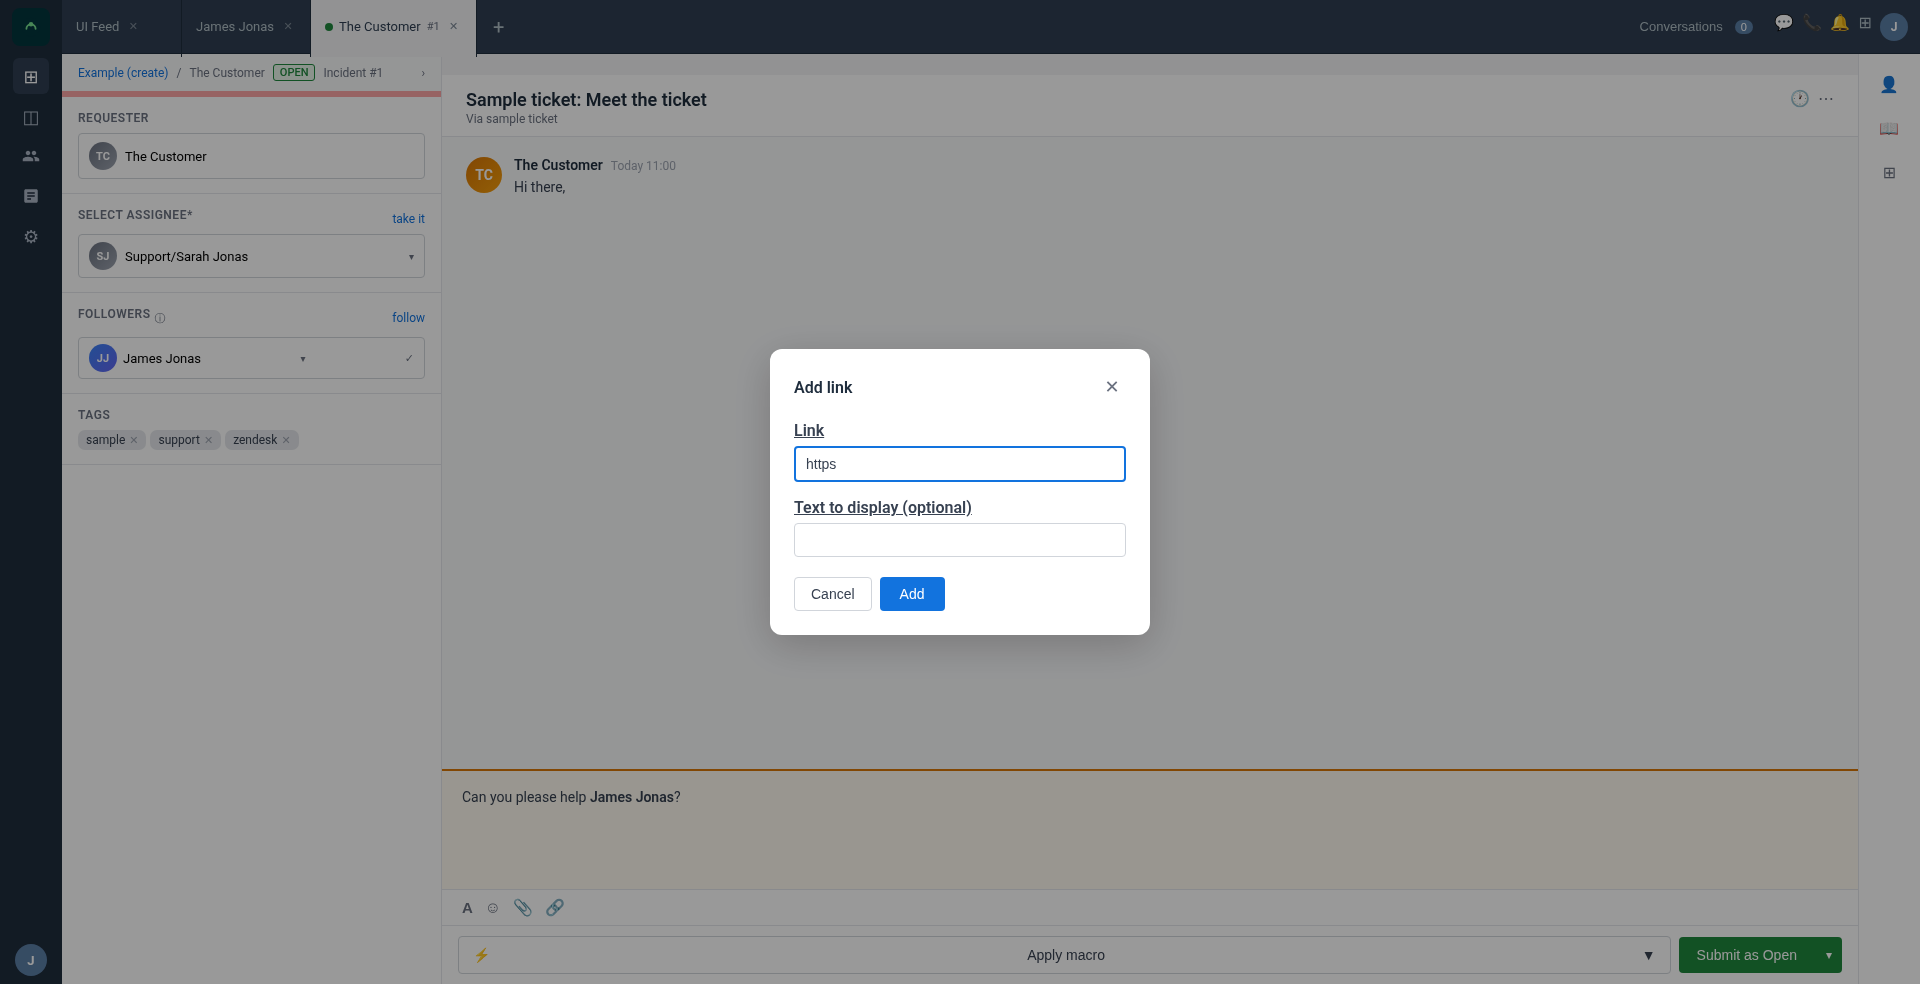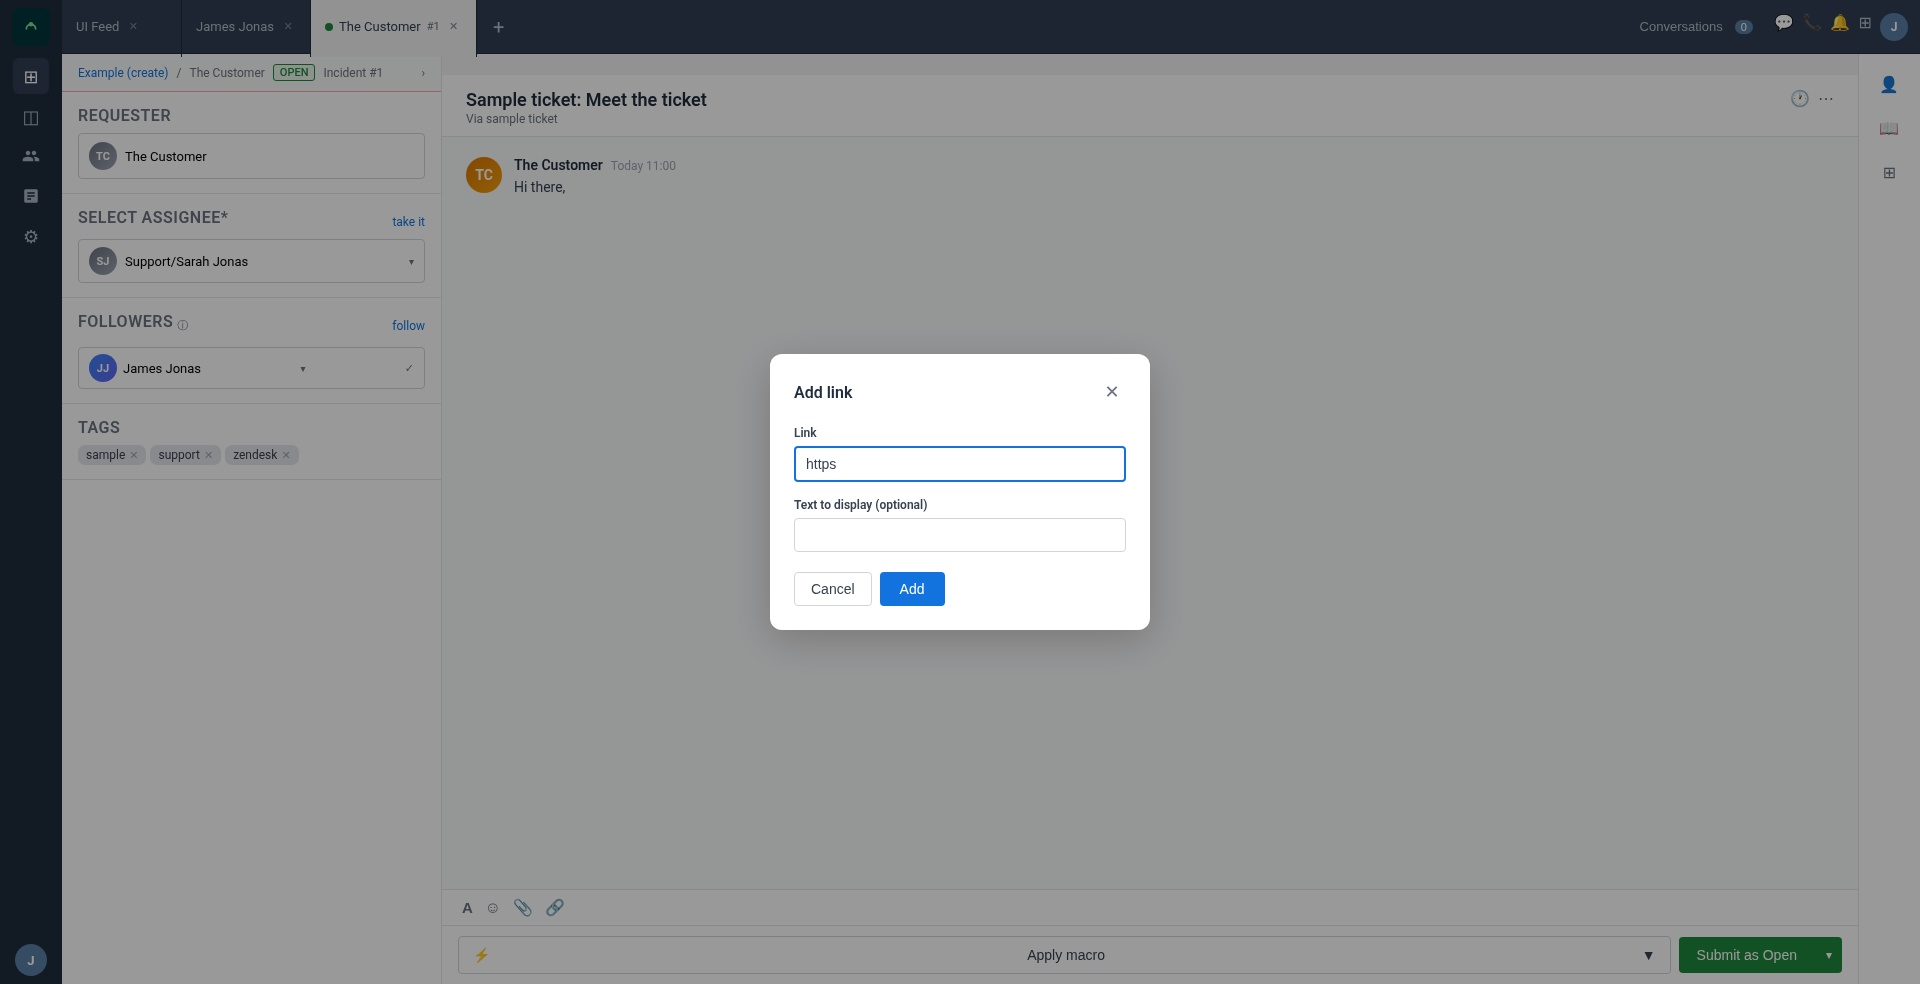--- a/index.html
+++ b/index.html
@@ -116,40 +116,40 @@
       border-right: 1px solid #e5e7eb;
       display: flex;
       flex-direction: column;
       overflow-y: auto;
     }
 
     
     .breadcrumb {
       display: flex; align-items: center;
       padding: 10px 16px;
-      border-bottom: 1px solid #fca5a5;
+      border-bottom: 6px solid #fca5a5;
       gap: 8px;
       font-size: 12px;
       color: #6b7280;
       background: #f9fafb;
     }
     .breadcrumb-link { color: #1273de; cursor: pointer; }
     .breadcrumb-badge {
       background: #e8f5e9;
       color: #1f873d;
       border: 1px solid #1f873d;
       border-radius: 3px;
       padding: 1px 6px;
       font-size: 11px;
       font-weight: 500;
     }
 
     
     .section { padding: 14px 16px; border-bottom: 1px solid #e5e7eb; }
-    .section-label { font-size: 16px; color: #6b7280; font-weight: 600; margin-bottom: 8px; text-transform: uppercase; letter-spacing: 0.5px; }
+    .section-label { font-size: 12px; color: #6b7280; font-weight: 600; margin-bottom: 8px; text-transform: uppercase; letter-spacing: 0.5px; }
     .requester-box {
       border: 1px solid #d1d5db;
       border-radius: 4px;
       padding: 8px 10px;
       display: flex; align-items: center; gap: 8px;
       font-size: 13px;
     }
     .user-avatar {
       width: 28px; height: 28px; border-radius: 50%;
       background: linear-gradient(135deg, #6b7280, #9ca3af);
@@ -335,21 +335,21 @@
     }
     .modal-title { font-size: 16px; font-weight: 600; color: #1f2d3d; }
     .modal-close {
       background: none; border: none; cursor: pointer;
       color: #6b7280; font-size: 18px;
       width: 28px; height: 28px;
       display: flex; align-items: center; justify-content: center;
       border-radius: 4px;
     }
     .modal-field { margin-bottom: 16px; }
-    .modal-label { font-size: 12px; font-weight: 600; color: #374151; margin-bottom: 6px; display: block; }
+    .modal-label { font-size: 16px; font-weight: 600; color: #374151; margin-bottom: 6px; display: block; text-decoration: underline; }
     .modal-input {
       width: 100%;
       border: 2px solid #1273de;
       border-radius: 4px;
       padding: 8px 10px;
       font-size: 14px;
       outline: none;
       color: #374151;
     }
     .modal-input.secondary { border: 1px solid #d1d5db; }
@@ -520,20 +520,25 @@
               <span class="msg-time">Today 11:00</span>
             </div>
             <div class="msg-body">
               <p>Hi there,</p>
               <br>
             </div>
           </div>
         </div>
       </div>
 
+      <div class="reply-area">
+        <div class="reply-text">
+          <span>Can you please help </span><strong>James Jonas</strong><span>?</span>
+        </div>
+      </div>
 
       <div class="editor-toolbar">
         <button class="toolbar-btn" style="font-weight:bold;font-size:15px;">A</button>
         <button class="toolbar-btn">☺</button>
         <button class="toolbar-btn">📎</button>
         <button class="toolbar-btn">🔗</button>
       </div>
 
       <div class="bottom-bar">
         <button class="macro-btn">

